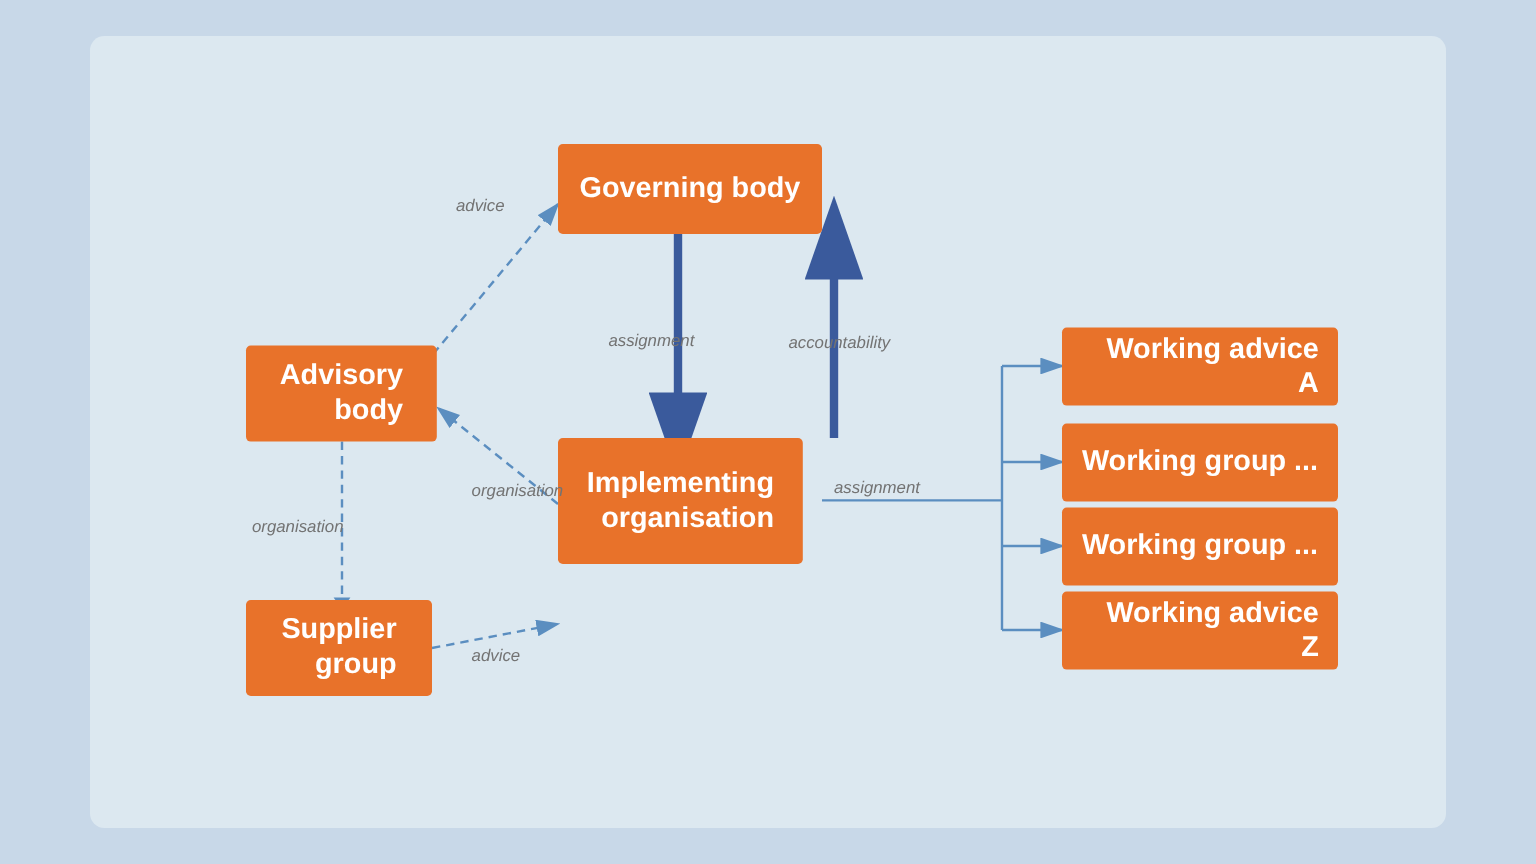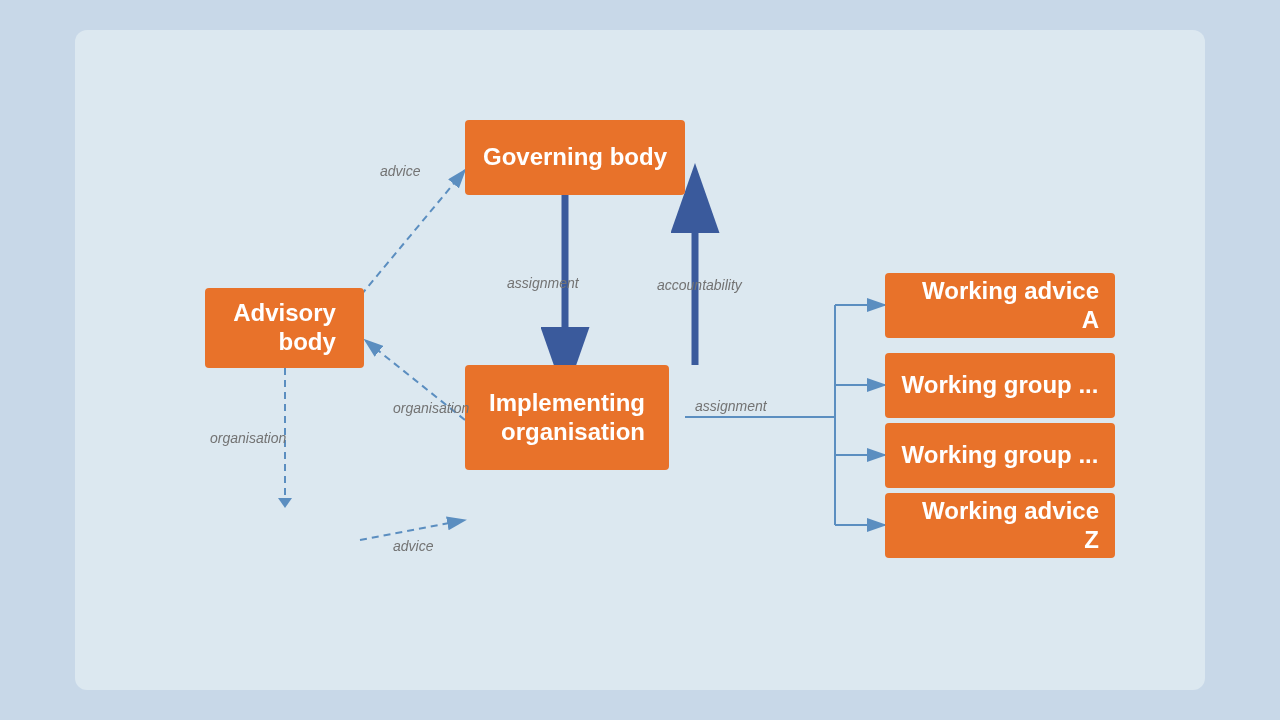--- a/index.html
+++ b/index.html
@@ -107,20 +107,23 @@
   </div>
 
   <div class="node" style="left:390px; top:335px; width:204px; height:105px;">
     <span>Implementing<br>organisation</span>
   </div>
 
   <div class="node" style="left:130px; top:258px; width:159px; height:80px;">
     <span>Advisory<br>body</span>
   </div>
 
+  <div class="node" style="left:130px; top:470px; width:155px; height:80px;">
+    <span>Supplier<br>group</span>
+  </div>
 
   <div class="node" style="left:810px; top:243px; width:230px; height:65px;">
     <span>Working advice A</span>
   </div>
 
   <div class="node" style="left:810px; top:323px; width:230px; height:65px;">
     <span>Working group ...</span>
   </div>
 
   <div class="node" style="left:810px; top:393px; width:230px; height:65px;">

